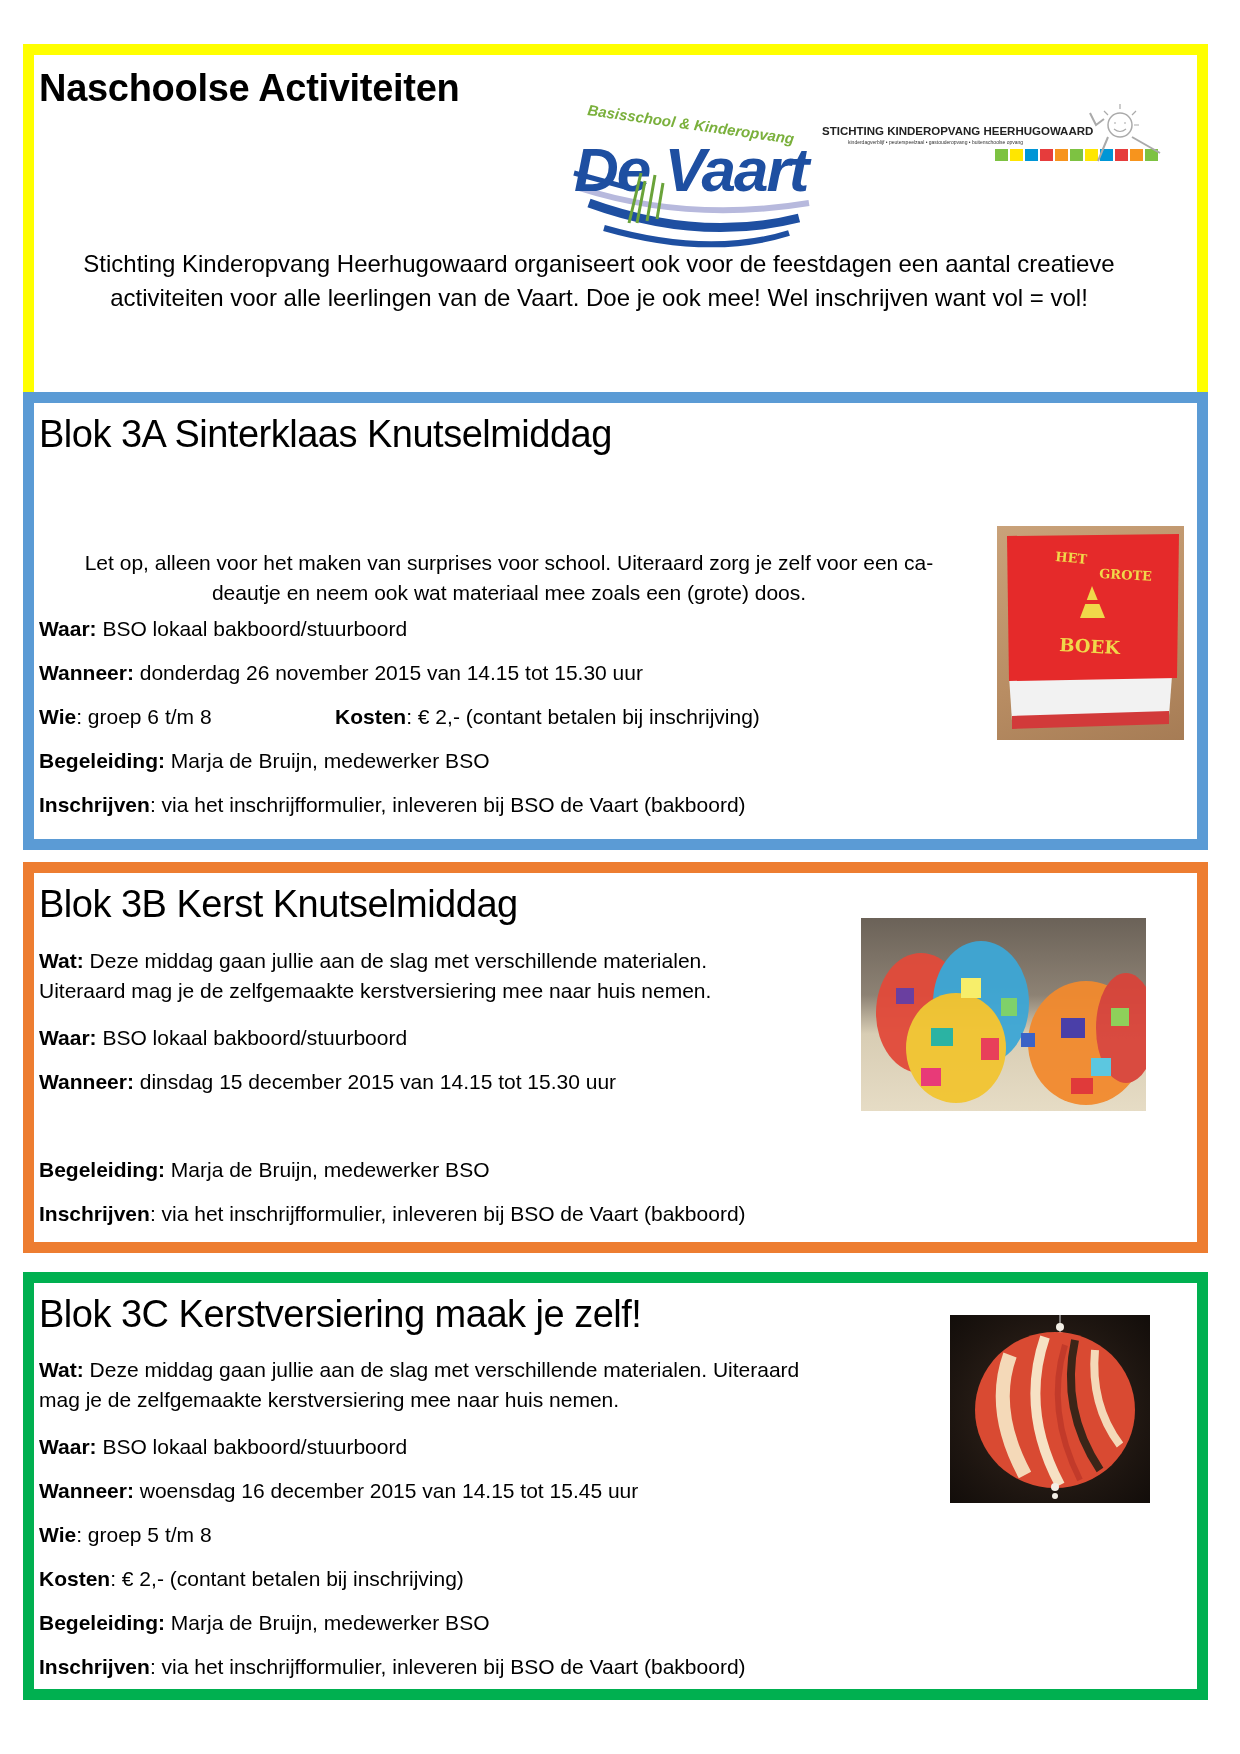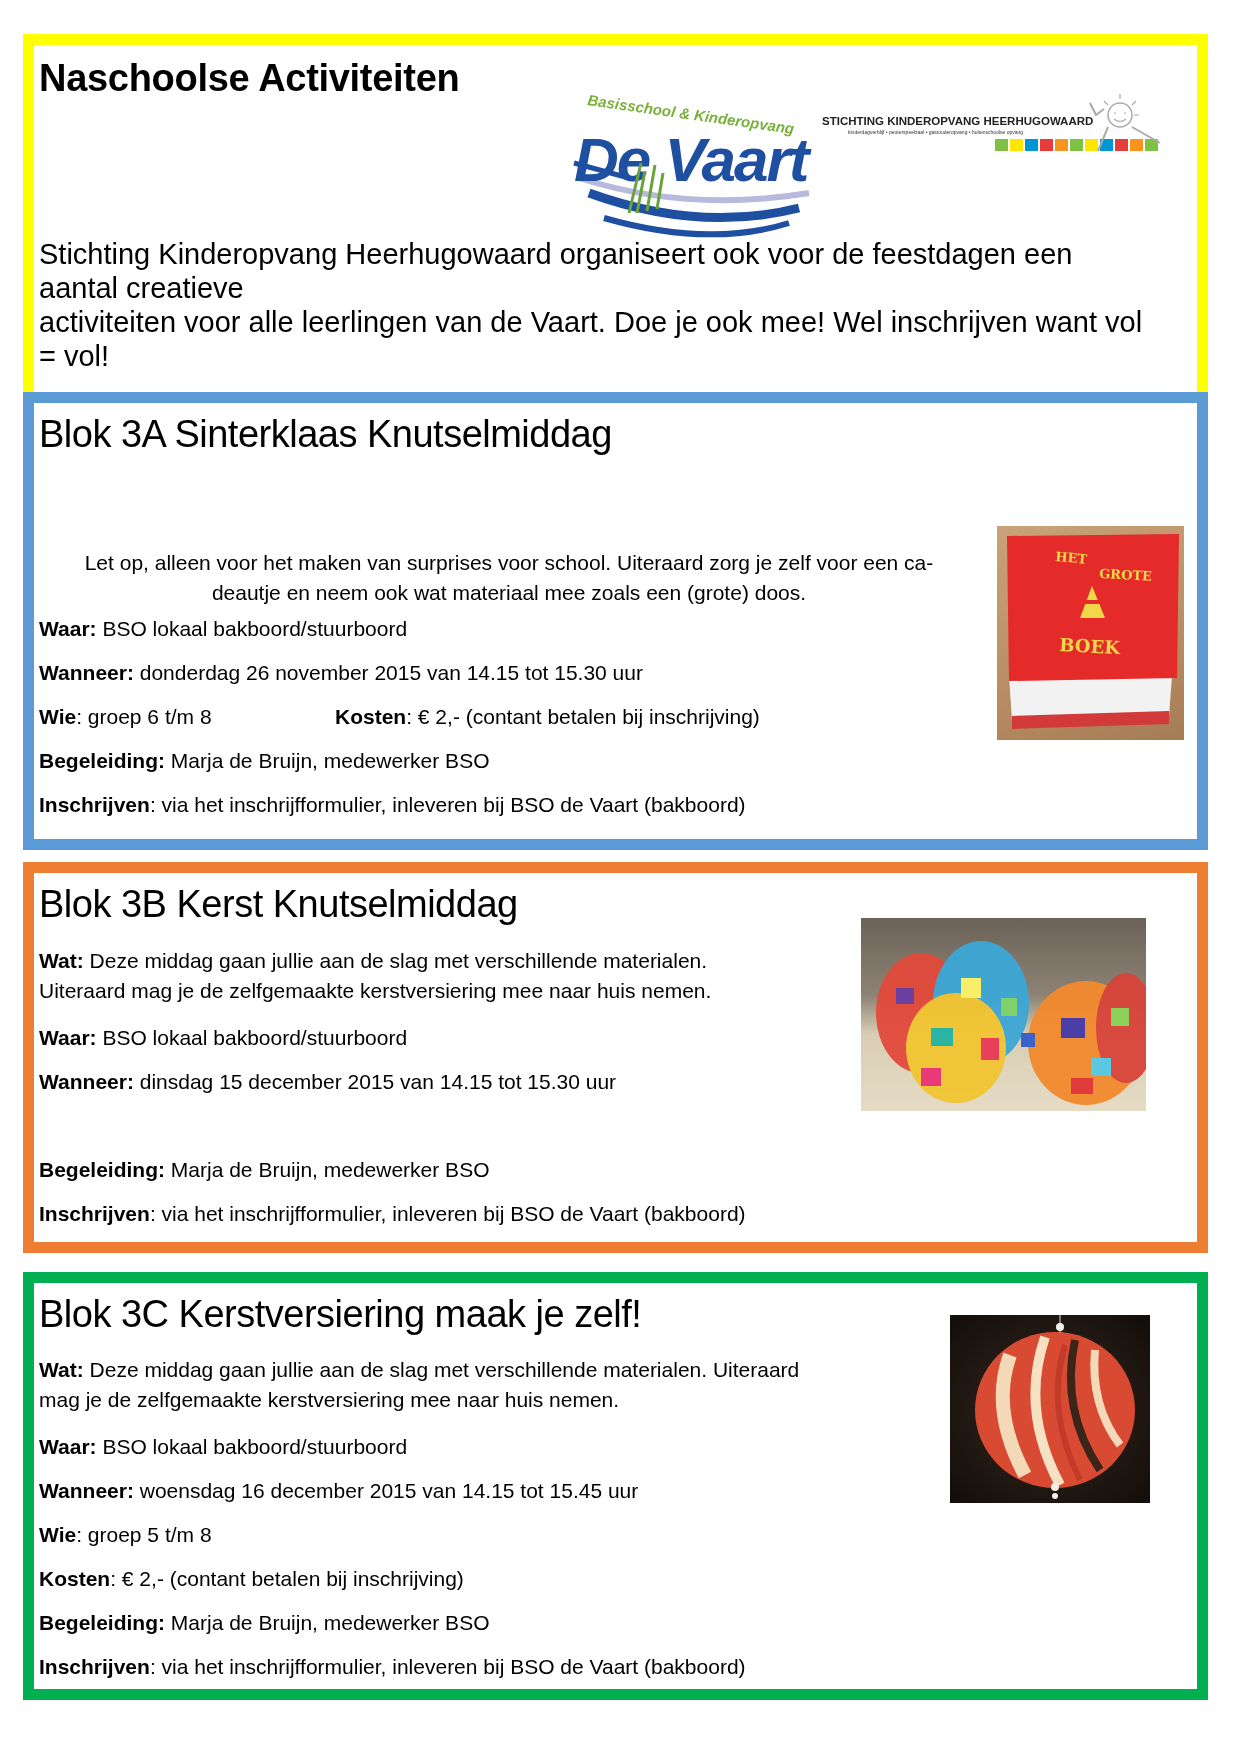--- a/index.html
+++ b/index.html
@@ -1,29 +1,29 @@
 <!DOCTYPE html>
 <html><head>
 <meta charset="utf-8">
 <style>
   * { box-sizing: border-box; margin: 0; padding: 0; }
   html, body { width: 1240px; height: 1754px; background: #ffffff; overflow: hidden; }
   body { position: relative; font-family: "Liberation Sans", sans-serif; color: #000; }
 
   .box { position: absolute; left: 23px; width: 1185px; border: 11px solid; background: #fff; }
-  .box-yellow { top: 34px;   height: 388px; border-color: #ffff00; }
+  .box-yellow { top: 44px;   height: 388px; border-color: #ffff00; text-align: center; }
   .box-blue   { top: 392px;  height: 458px; border-color: #5b9bd5; }
   .box-orange { top: 862px;  height: 391px; border-color: #ed7d31; }
   .box-green  { top: 1272px; height: 428px; border-color: #00b050; }
 
   .abs { position: absolute; }
 
   .main-title { font-size: 38px; font-weight: bold; letter-spacing: -0.3px; white-space: nowrap; }
   .block-title { font-size: 38px; font-weight: normal; letter-spacing: -0.5px; white-space: nowrap; }
-  .intro { font-size: 29px; line-height: 34px; width: 1120px; }
+  .intro { font-size: 24px; line-height: 34px; width: 1120px; }
 
   .line { font-size: 21px; line-height: 30px; white-space: nowrap; }
   .para { font-size: 21px; line-height: 30px; }
   .lbl { font-weight: bold; }
   .tab-kosten { position: absolute; left: 296px; }
 
   
   .logo-vaart { left: 535px; top: 38px; width: 260px; height: 165px; }
   .logo-sko { left: 786px; top: 48px; width: 400px; height: 70px; }
 

